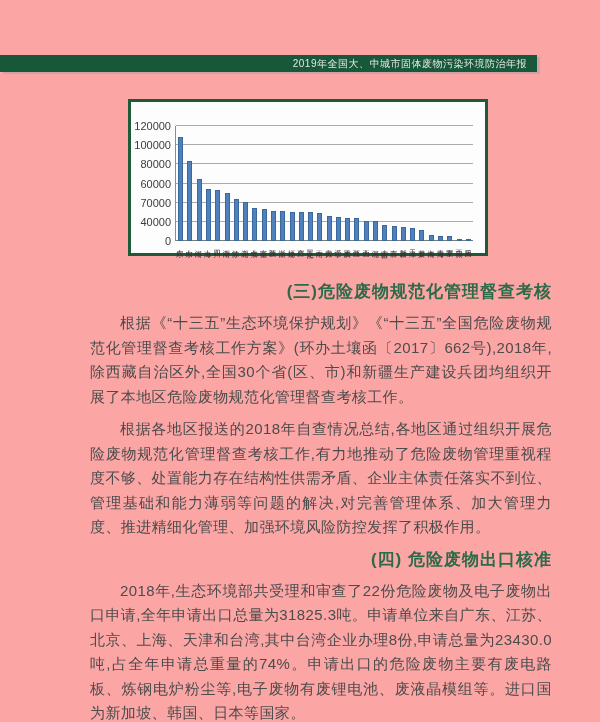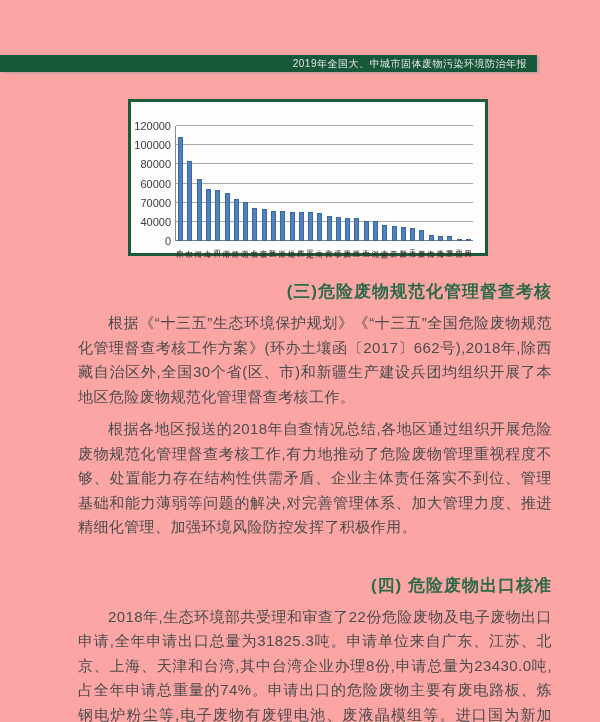--- a/index.html
+++ b/index.html
@@ -39,24 +39,24 @@
     font-size:7px;line-height:1;color:#333;letter-spacing:1px;
   }
   
   .caption{margin-top:13px;text-align:center;font-size:12.5px;color:#595959;}
   .sec-heading{
     margin:24px 0 4px 22px;font-size:17px;font-weight:bold;color:#2c6b49;
     letter-spacing:1px;
     text-align:right;
   }
   .para{
-    margin:8px 0 0 0;font-size:15px;line-height:24.5px;color:#4c4c4c;
+    margin:8px 0 0 12px;font-size:15px;line-height:24.5px;color:#4c4c4c;
     text-align:justify;text-indent:2em;letter-spacing:.4px;
   }
-  .sec-heading.second{margin-top:34px;}
+  .sec-heading.second{margin-top:8px;}
 </style>
 </head>
 <body>
 
 <div class="page">
 
   <div class="header-bar">
     <span>2019年全国大、中城市固体废物污染环境防治年报</span>
   </div>
 

